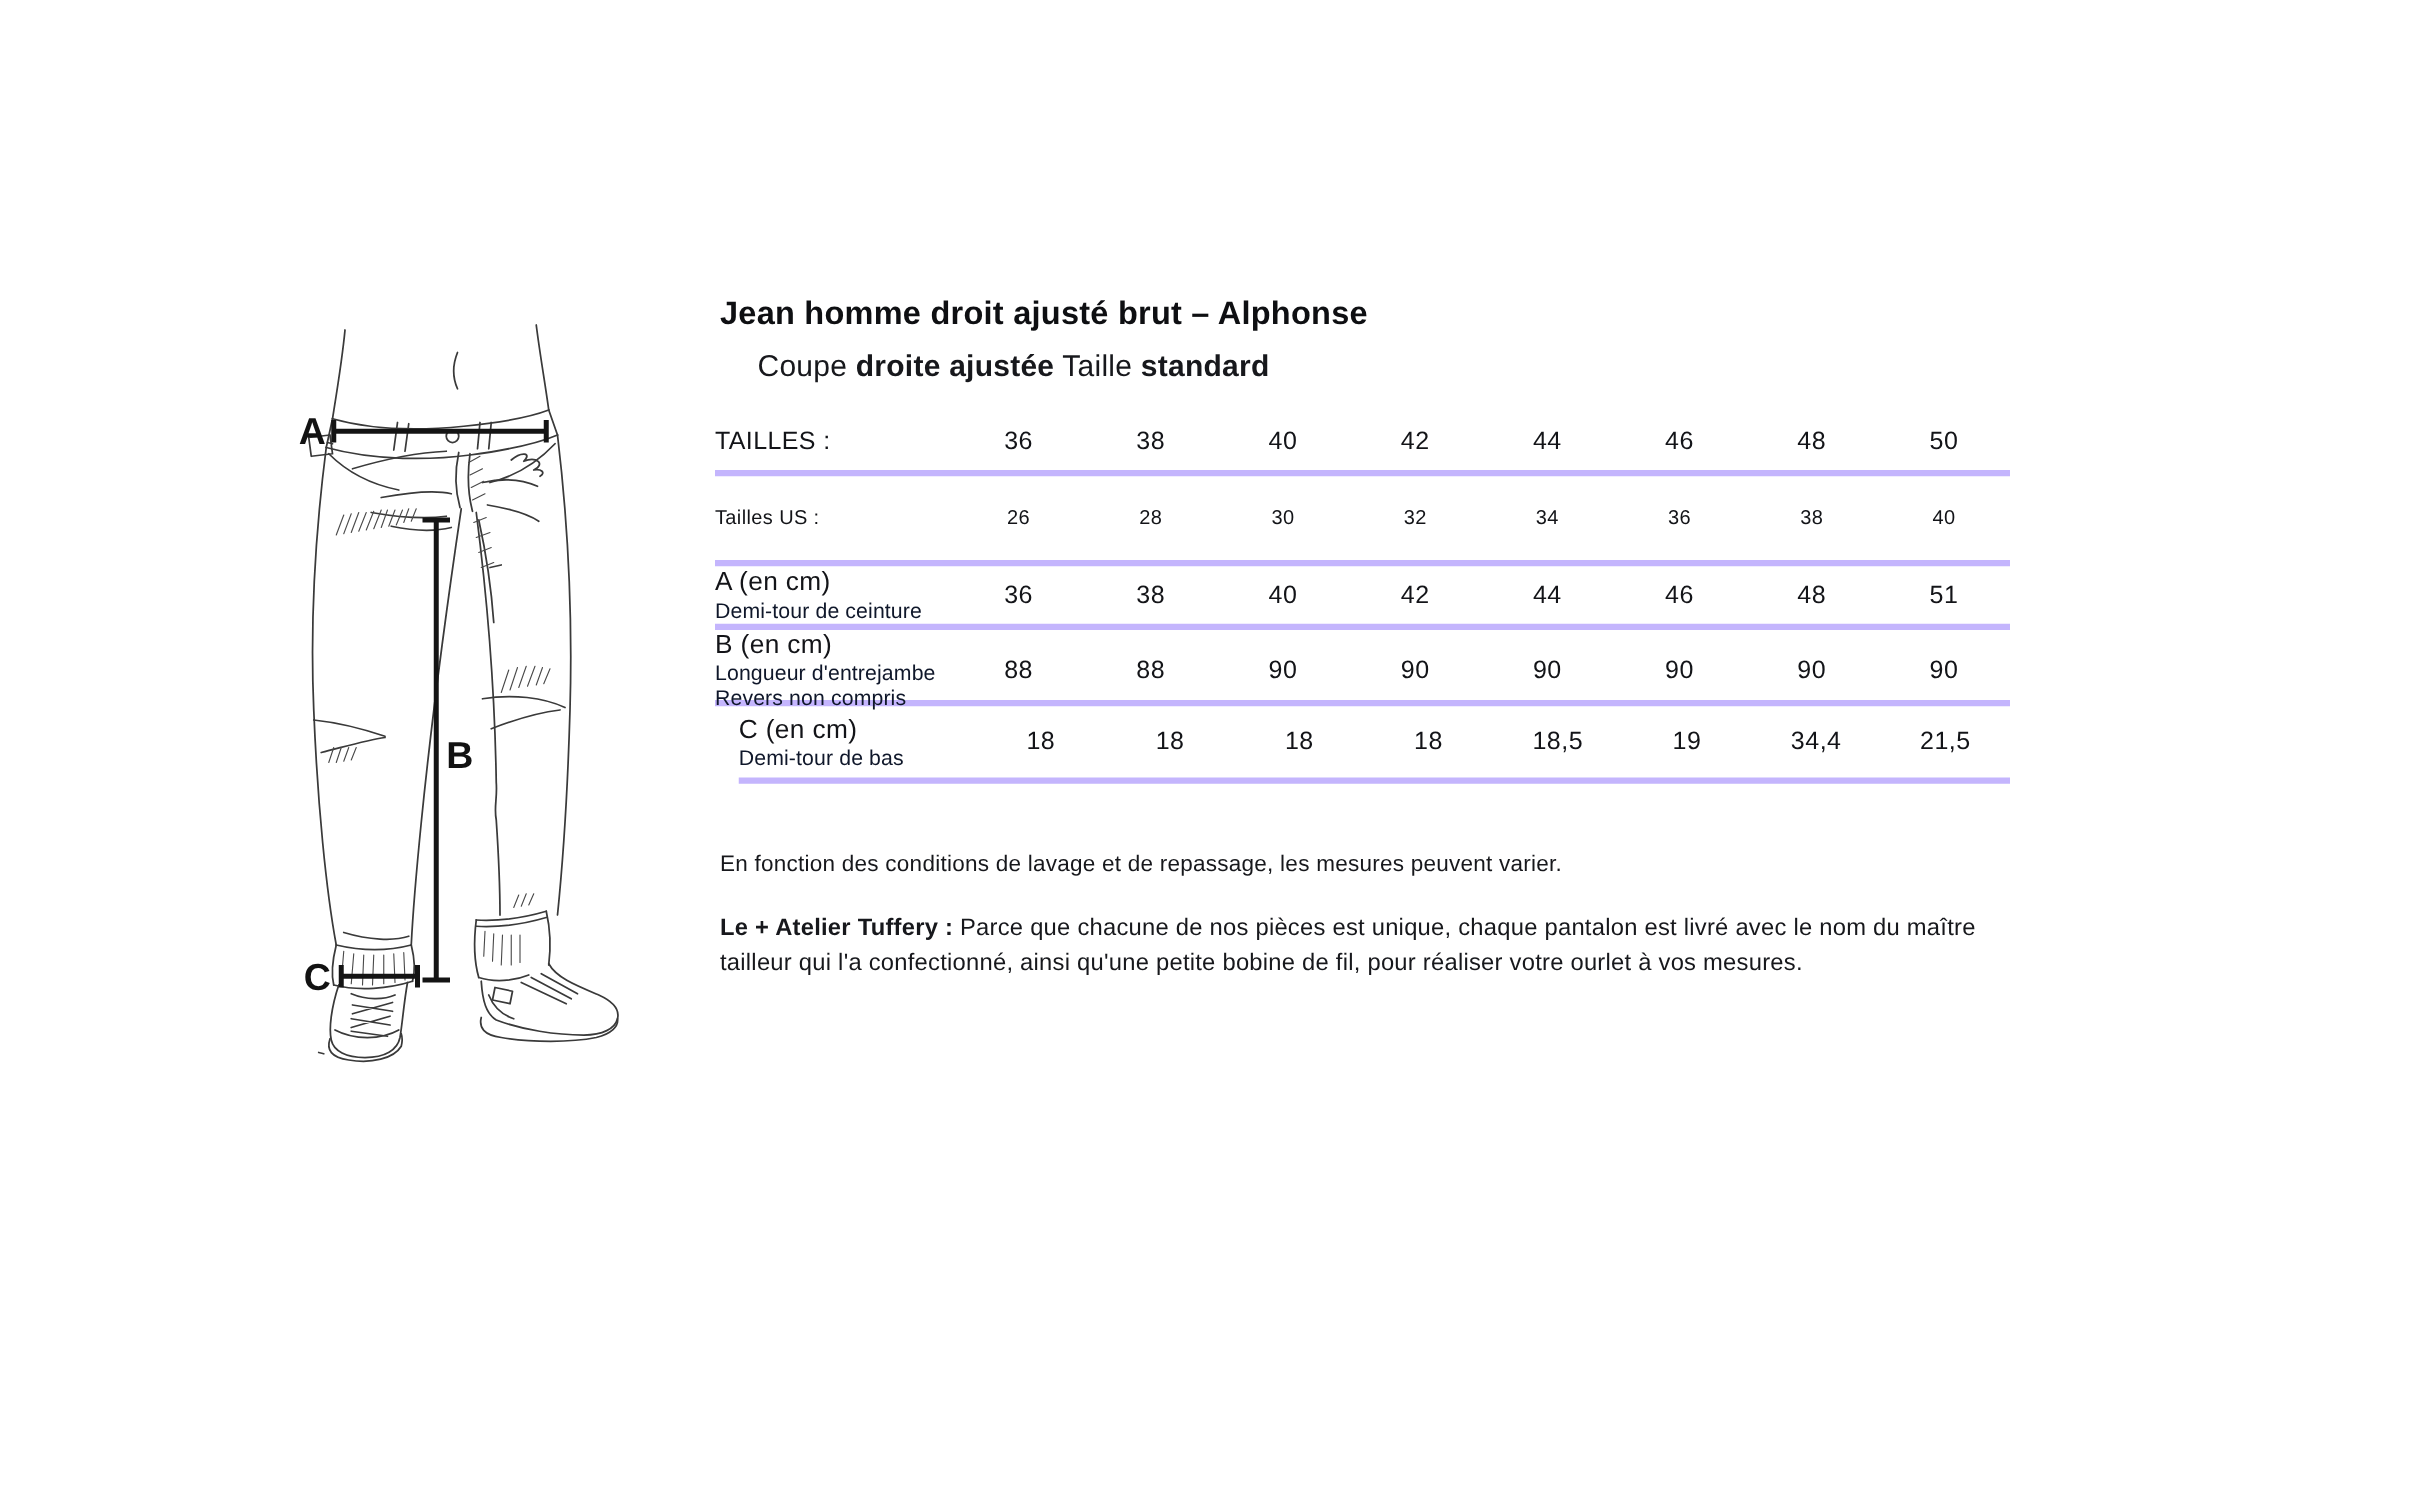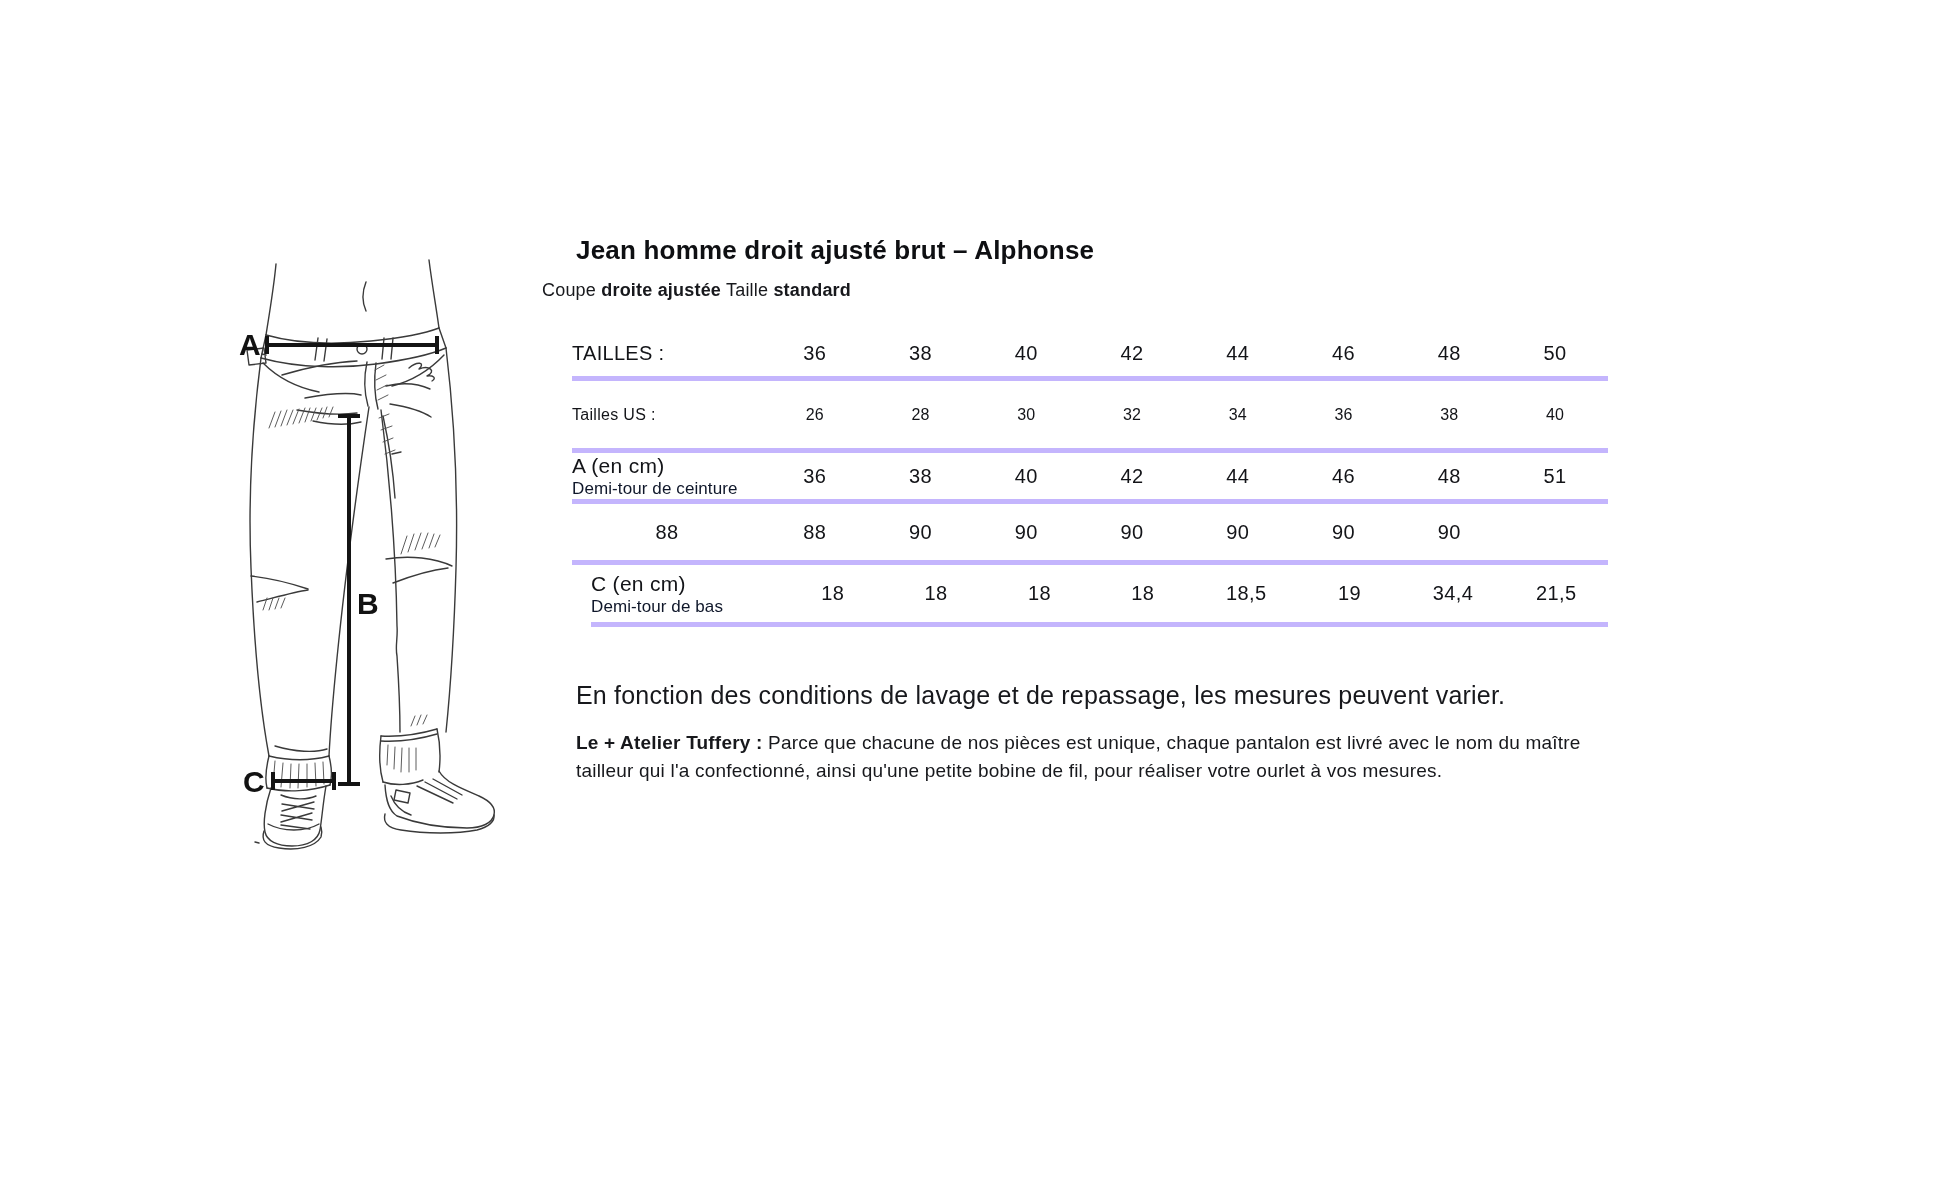--- a/index.html
+++ b/index.html
@@ -23,22 +23,22 @@
   .sketch .hatch path { fill:none; stroke:#4a4a4a; stroke-width:0.9; stroke-linecap:round; }
   .sketch .measure path { fill:none; stroke:#141414; stroke-width:4; stroke-linecap:butt; }
   .sketch text { font-family:"Liberation Sans", sans-serif; font-size:30px; font-weight:700; fill:#121212; }
 
   
   .title {
     position:absolute; left:576px; top:235px;
     font-size:26px; font-weight:700; letter-spacing:0.2px; color:#0e0f12;
   }
   .subtitle {
-    position:absolute; left:542px; top:280px;
-    font-size:18px; letter-spacing:0.2px; color:#17181c;
+    position:absolute; left:606px; top:280px;
+    font-size:24px; letter-spacing:0.2px; color:#17181c;
   }
   .subtitle b { font-weight:700; }
 
   
   .size-table { position:absolute; left:572px; top:330px; width:1036px; }
   .t-row {
     display:grid;
     grid-template-columns:190px repeat(8, 1fr);
     align-items:center;
     border-bottom:5px solid #c4b5fd;
@@ -51,21 +51,21 @@
   .lbl { display:flex; flex-direction:column; justify-content:center; row-gap:2px; }
   .t-main  { font-size:20px; letter-spacing:0.3px; color:#131418; }
   .abc .t-main { font-size:21px; }
   .t-sub   { font-size:17px; line-height:18px; letter-spacing:0.1px; color:#0f172a; }
   .val { text-align:center; font-size:20px; letter-spacing:0.4px; color:#131418; }
   .us .t-main, .us .val { font-size:16px; letter-spacing:0.3px; }
 
   
   .note1 {
     position:absolute; left:576px; top:681px;
-    font-size:25px; letter-spacing:0.2px; color:#17181c;
+    font-size:18px; letter-spacing:0.2px; color:#17181c;
   }
   .note2 {
     position:absolute; left:576px; top:729px; width:1040px;
     font-size:19px; line-height:27.5px; letter-spacing:0.2px; color:#17181c;
   }
   .note2 b { font-weight:700; }
 </style>
 </head>
 <body>
 
@@ -244,20 +244,25 @@
       <div class="val">38</div>
       <div class="val">40</div>
       <div class="val">42</div>
       <div class="val">44</div>
       <div class="val">46</div>
       <div class="val">48</div>
       <div class="val">51</div>
     </div>
 
     <div class="t-row r-b abc">
+      <div class="lbl">
+        <span class="t-main">B (en cm)</span>
+        <span class="t-sub">Longueur d'entrejambe</span>
+        <span class="t-sub">Revers non compris</span>
+      </div>
       <div class="val">88</div>
       <div class="val">88</div>
       <div class="val">90</div>
       <div class="val">90</div>
       <div class="val">90</div>
       <div class="val">90</div>
       <div class="val">90</div>
       <div class="val">90</div>
     </div>
 

